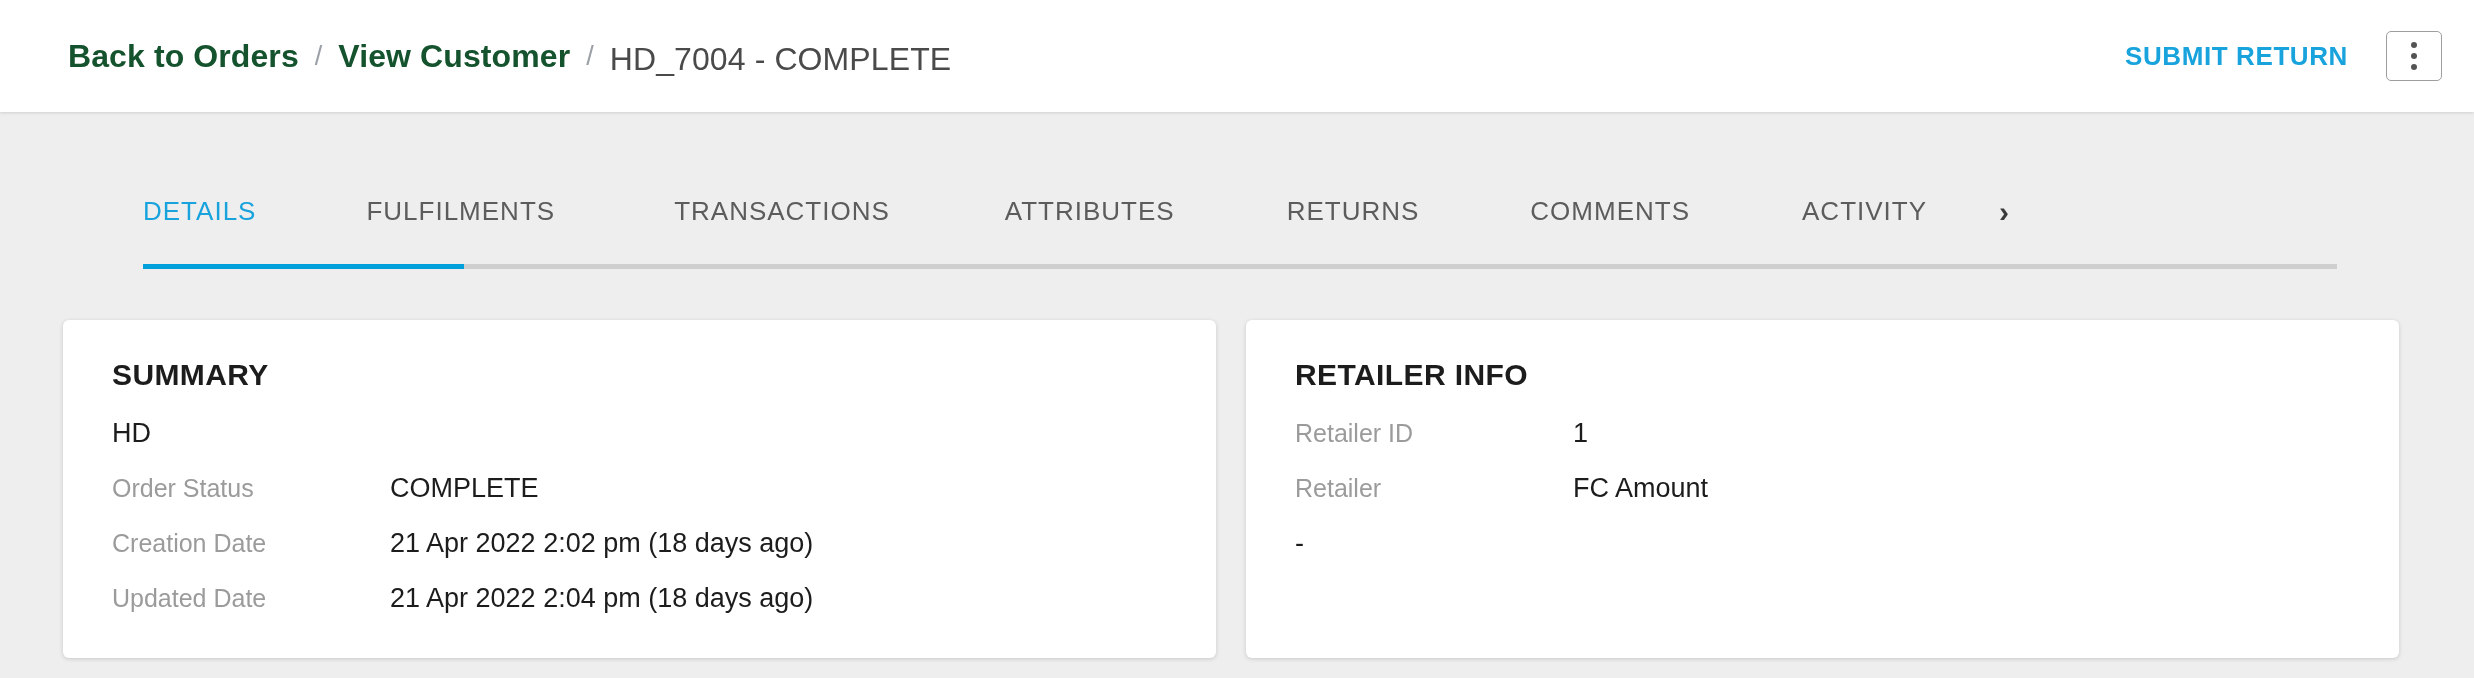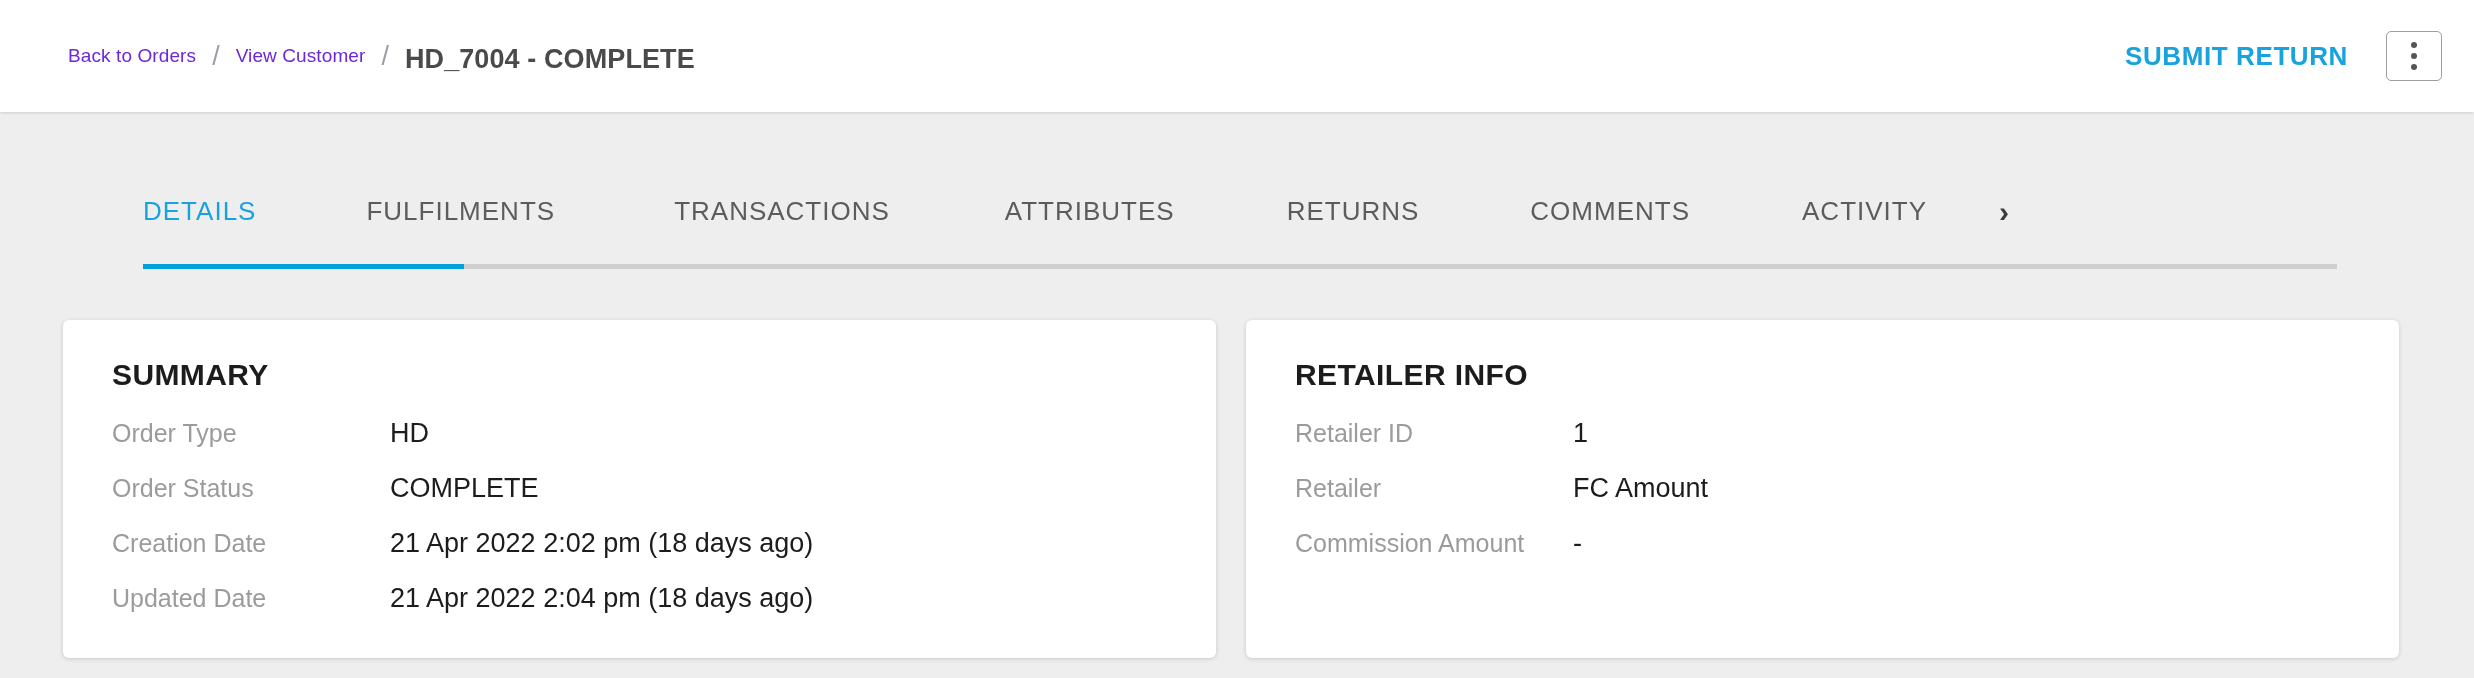--- a/index.html
+++ b/index.html
@@ -30,39 +30,39 @@
   }
 
   .breadcrumb {
     display: flex;
     align-items: center;
     margin-left: 68px;
     white-space: nowrap;
   }
 
   .crumb-link {
-    color: #6d28d9;
-    font-size: 19px;
-    font-weight: normal;
+    color: #14532d;
+    font-size: 32px;
+    font-weight: bold;
     letter-spacing: 0.1px;
     text-decoration: none;
     cursor: pointer;
   }
 
   .crumb-sep {
     color: #9aa0a6;
     font-size: 27px;
     font-weight: normal;
     margin: 0 16px;
   }
 
   .crumb-current {
     color: #4a4a4a;
-    font-size: 27px;
-    font-weight: bold;
+    font-size: 32px;
+    font-weight: normal;
     letter-spacing: 0.1px;
     margin-top: 6px;
   }
 
   .header-right {
     margin-left: auto;
     margin-right: 32px;
     display: flex;
     align-items: center;
   }
@@ -265,21 +265,20 @@
     <div class="tab-rail-active"></div>
   </div>
 </div>
 
 <div class="cards">
 
   <section class="card">
     <h2 class="card-title">SUMMARY</h2>
 
     <div class="field-row">
-      <span class="field-label">Order Type</span>
       <span class="field-value">HD</span>
     </div>
 
     <div class="field-row">
       <span class="field-label">Order Status</span>
       <span class="field-value">COMPLETE</span>
     </div>
 
     <div class="field-row">
       <span class="field-label">Creation Date</span>
@@ -299,17 +298,16 @@
       <span class="field-label">Retailer ID</span>
       <span class="field-value">1</span>
     </div>
 
     <div class="field-row">
       <span class="field-label">Retailer</span>
       <span class="field-value">FC Amount</span>
     </div>
 
     <div class="field-row">
-      <span class="field-label">Commission Amount</span>
       <span class="field-value">-</span>
     </div>
   </section>
 </div>
 
 </body></html>

